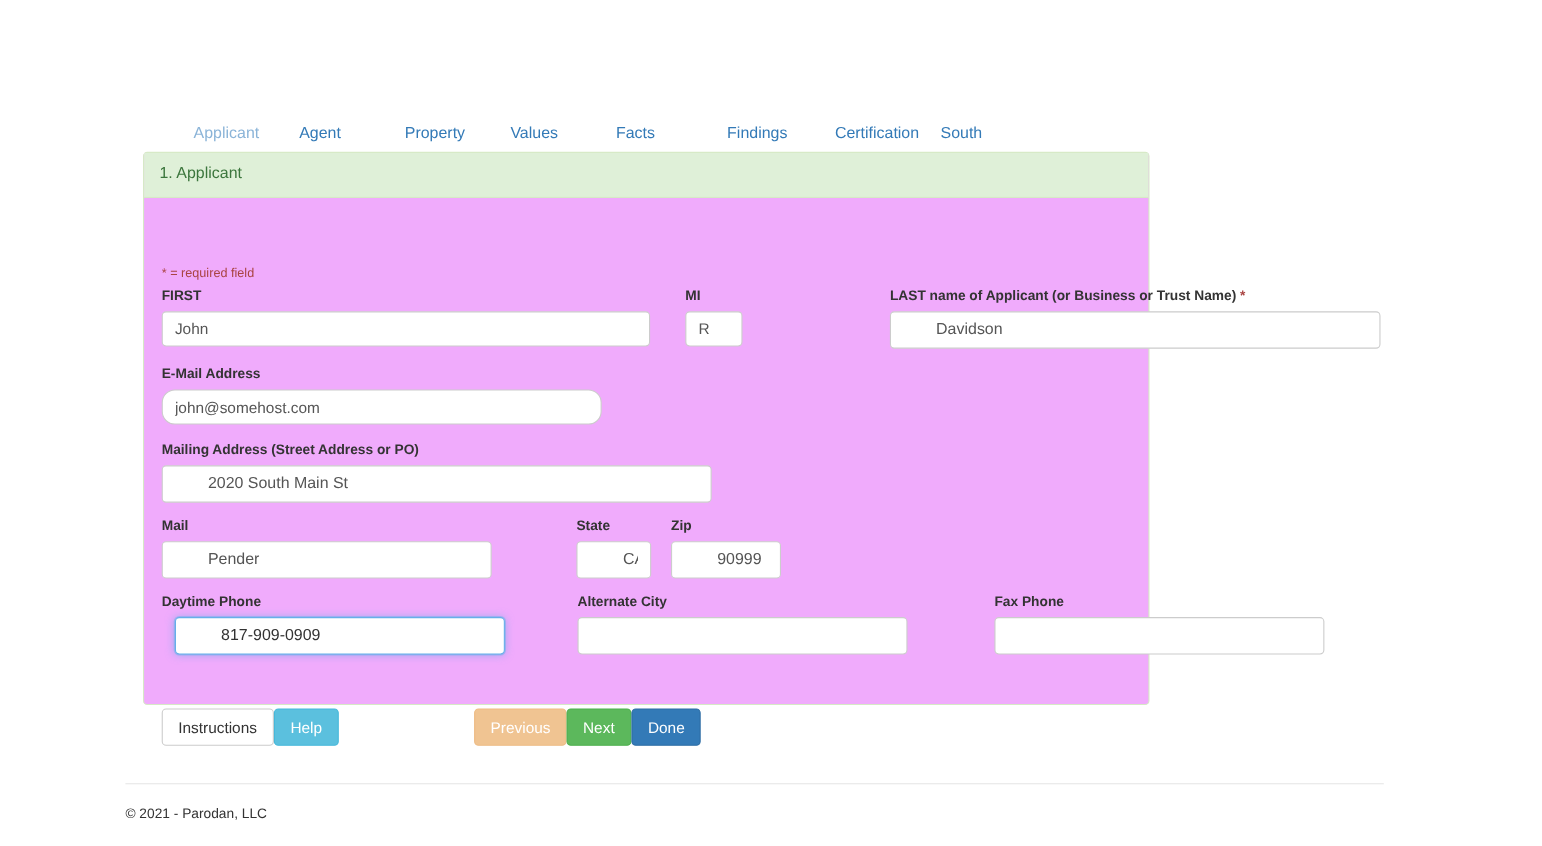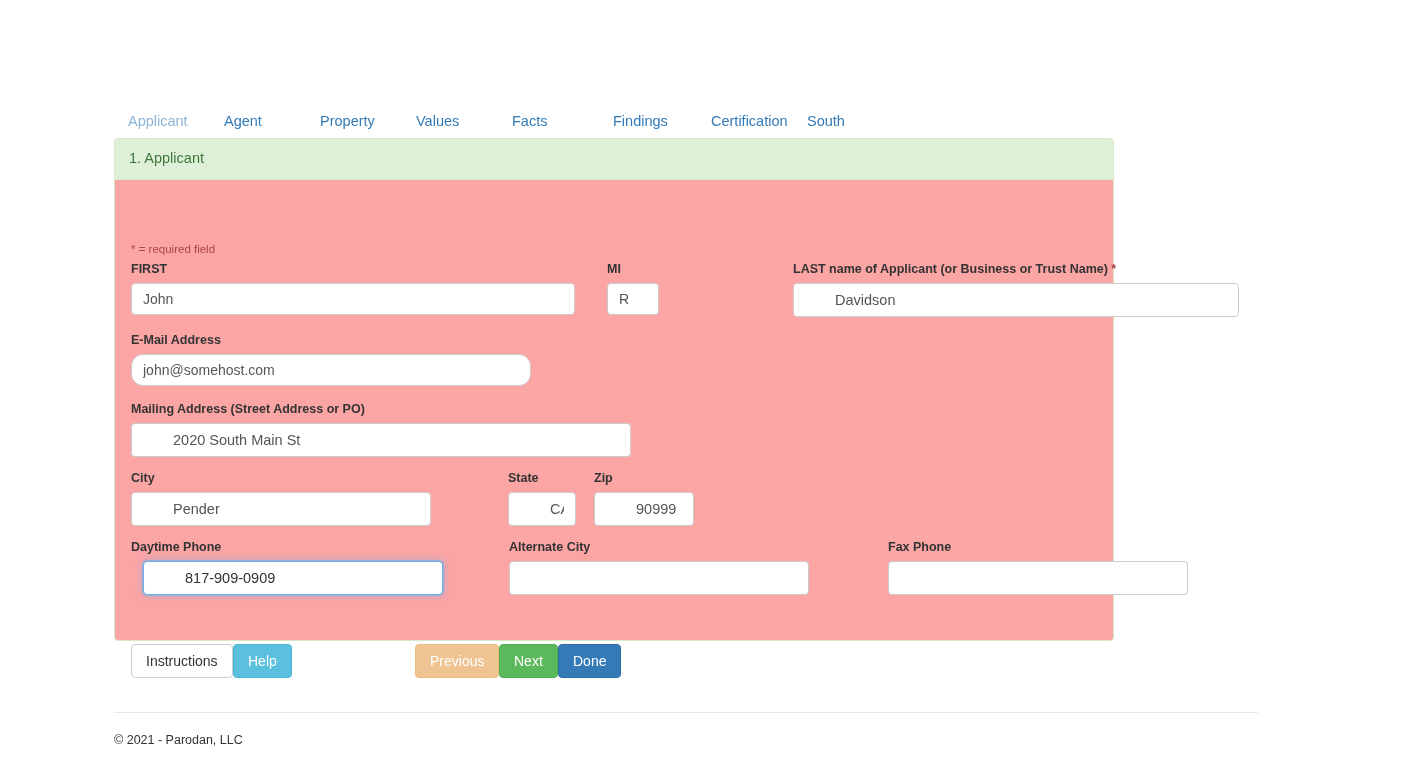--- a/index.html
+++ b/index.html
@@ -33,33 +33,34 @@
     white-space: nowrap;
   }
   .tab {
     position: absolute;
     top: 0;
     font-size: 14.5px;
     line-height: 26px;
     color: #337ab7;
     text-decoration: none;
     cursor: pointer;
+    margin-left: 48px;
   }
   .tab.current {
     color: #8bb4d8;
     cursor: default;
   }
 
   
   .panel {
     position: absolute;
-    left: 0;
+    left: 16px;
     top: 138px;
-    width: 1000px;
-    background: #fca5a5;
+    width: 915px;
+    background: #f0abfc;
     border: 1px solid #d6e9c6;
     border-radius: 4px;
     box-sizing: border-box;
   }
   .panel-heading {
     background: #dff0d8;
     border-bottom: 1px solid #d6e9c6;
     color: #3c763d;
     font-size: 14.5px;
     padding: 11px 14px 12px 14px;
@@ -225,21 +226,21 @@
         <label class="lbl">E-Mail Address</label>
         <input class="inp" style="width: 400px; border-radius: 12px;" type="text" value="john@somehost.com">
       </div>
 
       <div class="fld" style="left:16px; top:222px; width:500px;">
         <label class="lbl">Mailing Address (Street Address or PO)</label>
         <input class="inp tall" style="width: 500px;" type="text" value="2020 South Main St">
       </div>
 
       <div class="fld" style="left:16px; top:291px; width:300px;">
-        <label class="lbl">City</label>
+        <label class="lbl">Mail</label>
         <input class="inp tall" style="width: 300px;" type="text" value="Pender">
       </div>
 
       <div class="fld" style="left:393px; top:291px; width:68px;">
         <label class="lbl">State</label>
         <input class="inp tall" style="width: 68px;" type="text" value="CA">
       </div>
 
       <div class="fld" style="left:479px; top:291px; width:100px;">
         <label class="lbl">Zip</label>

